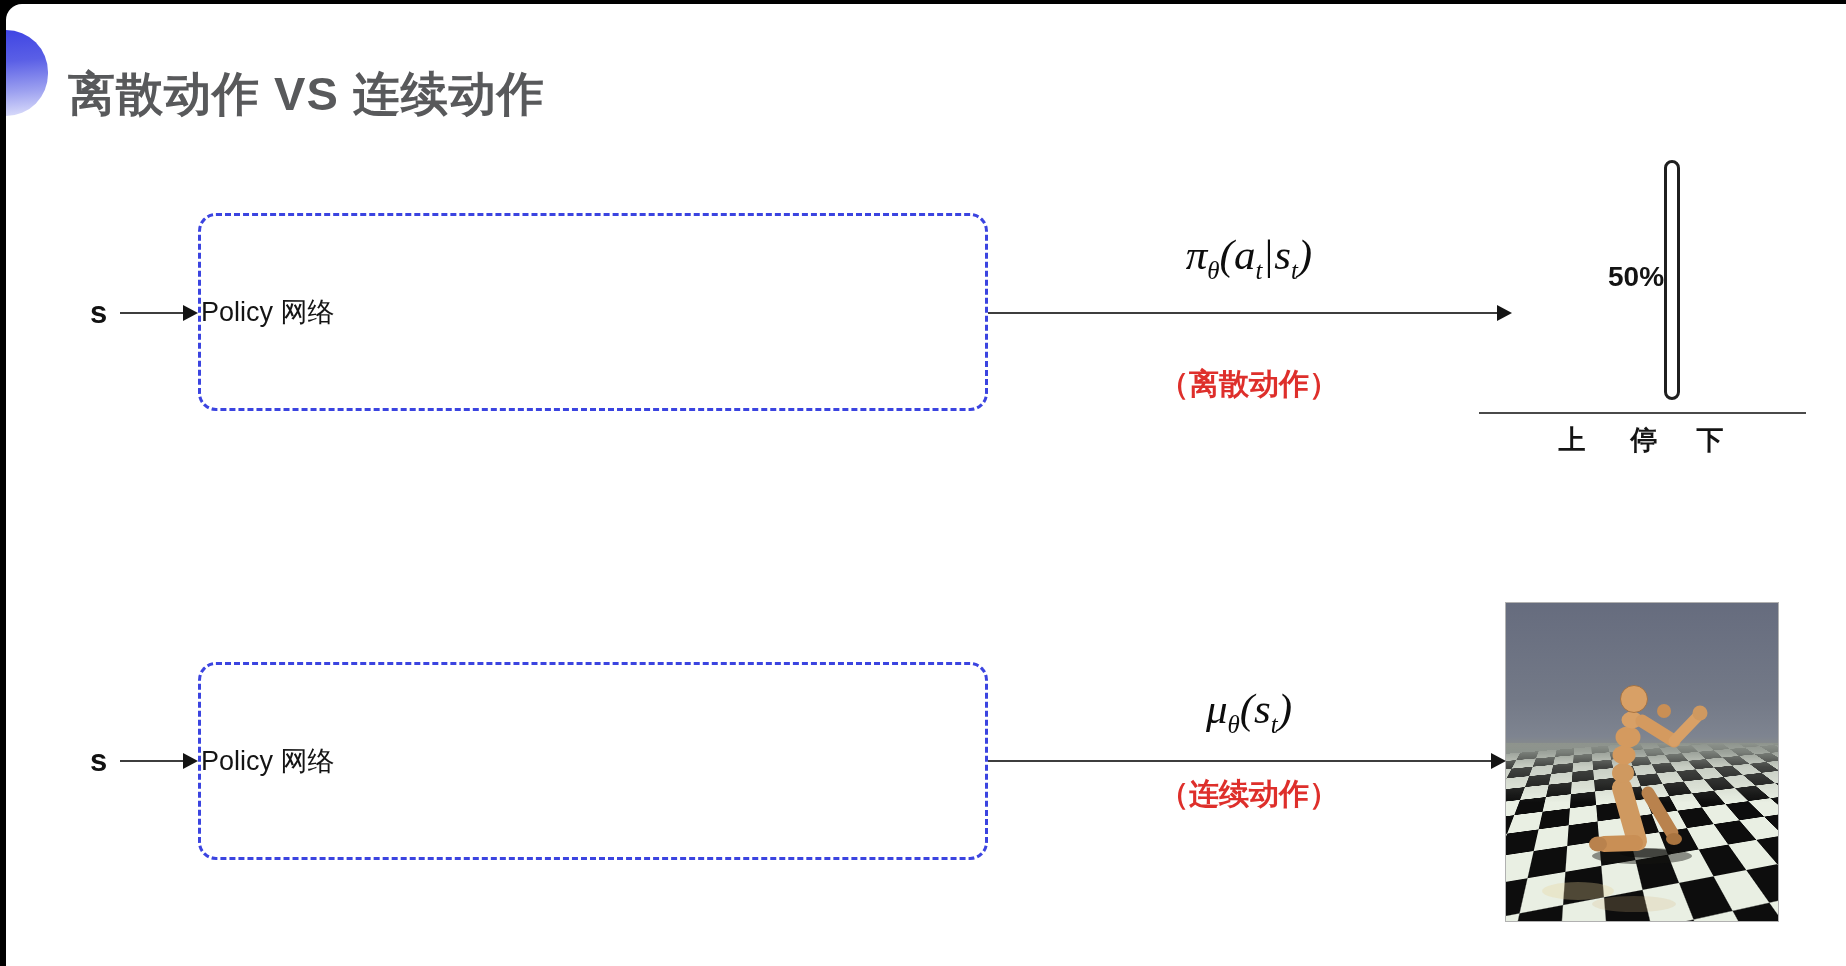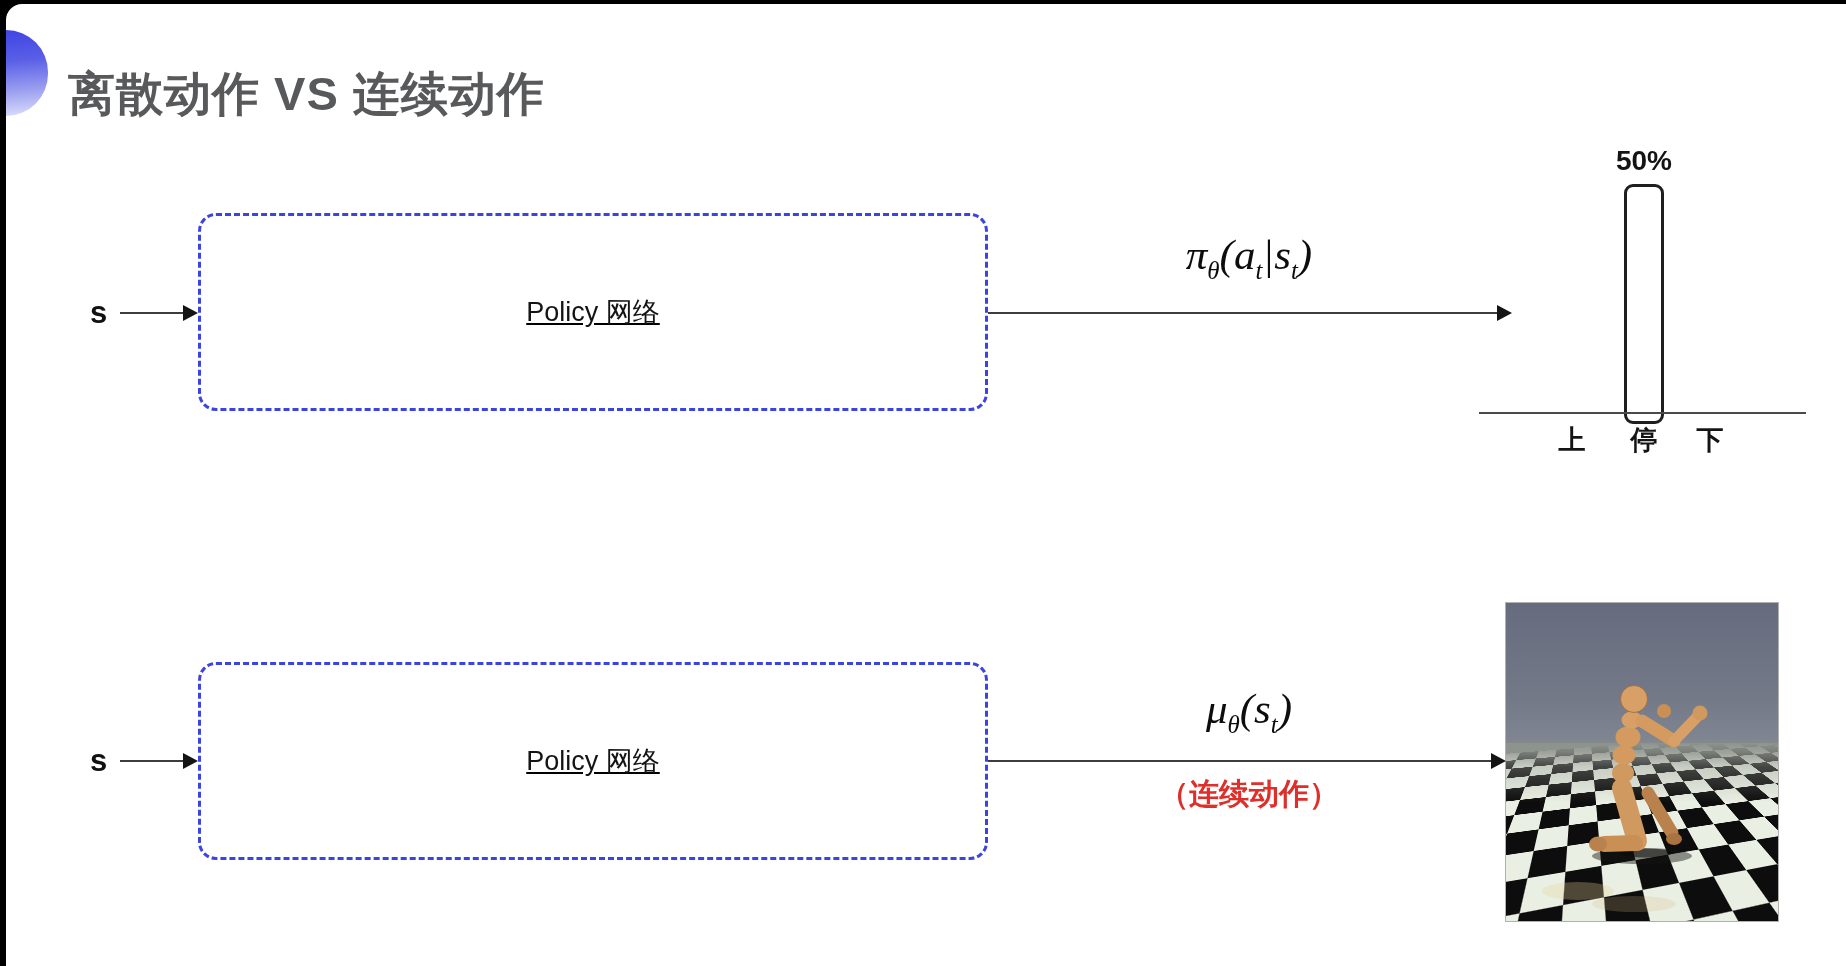--- a/index.html
+++ b/index.html
@@ -27,37 +27,37 @@
   .arrow{position:absolute;height:0;}
   .arrow .shaft{position:absolute;left:0;right:10px;top:-1px;height:2px;background:#3d3d3d;}
   .arrow .head{
     position:absolute;right:0;top:-8px;width:0;height:0;
     border-left:15px solid #141414;border-top:8px solid transparent;border-bottom:8px solid transparent;
   }
   
   .policy-box{
     position:absolute;left:192px;width:784px;height:192px;
     border:3px dashed #3b44e0;border-radius:18px;background:transparent;
-    display:flex;align-items:center;justify-content:center;text-decoration:underline;
+    display:flex;align-items:center;justify-content:flex-start;
   }
   .policy-box .box-label{font-size:27px;color:#141414;}
   
   .caption-block{position:absolute;left:1078px;width:330px;text-align:center;}
   .policy-type{font-size:38px;font-weight:600;color:#0d0d0d;white-space:nowrap;}
   .formula{
     font-family:Liberation Serif, serif;font-style:italic;
     font-size:43px;color:#0d0d0d;white-space:nowrap;
   }
   .formula sub{font-size:0.58em;font-style:italic;}
   .red-note{font-size:30px;font-weight:600;color:#de2f2b;white-space:nowrap;}
   
   .chart{position:absolute;left:1470px;top:100px;width:340px;height:370px;}
   .bar-col{
-    position:absolute;bottom:50px;width:72px;
-    display:flex;flex-direction:column;align-items:center;justify-content:flex-start;
+    position:absolute;bottom:74px;width:72px;
+    display:flex;flex-direction:row;align-items:center;justify-content:flex-start;
   }
   .bar-value{font-size:28px;font-weight:600;color:#141414;margin-bottom:7px;}
   .bar{
     width:40px;background:#fff;border:3px solid #1f1f1f;border-radius:9px;
     box-sizing:border-box;
   }
   .baseline{position:absolute;left:3px;top:308px;width:327px;height:2px;background:#4a4a4a;}
   .cat-label{
     position:absolute;top:318px;width:72px;text-align:center;
     font-size:27px;font-weight:600;color:#141414;
@@ -107,20 +107,23 @@
   <div class="arrow" style="left:982px;top:309px;width:524px;">
     <span class="shaft"></span>
     <span class="head"></span>
   </div>
 
 
   <div class="caption-block formula" style="top:226px;">
     <span>π</span><sub>θ</sub><span>(</span><span>a</span><sub>t</sub><span>|</span><span>s</span><sub>t</sub><span>)</span>
   </div>
 
+  <div class="caption-block" style="top:360px;">
+    <span class="red-note">（离散动作）</span>
+  </div>
 
   <div class="chart">
     <div class="bar-col" style="left:132px;">
       <span class="bar-value">50%</span>
       <div class="bar" style="height: 240px;"></div>
     </div>
     <div class="baseline"></div>
     <span class="cat-label" style="left:60px;">上</span>
     <span class="cat-label" style="left:132px;">停</span>
     <span class="cat-label" style="left:198px;">下</span>

